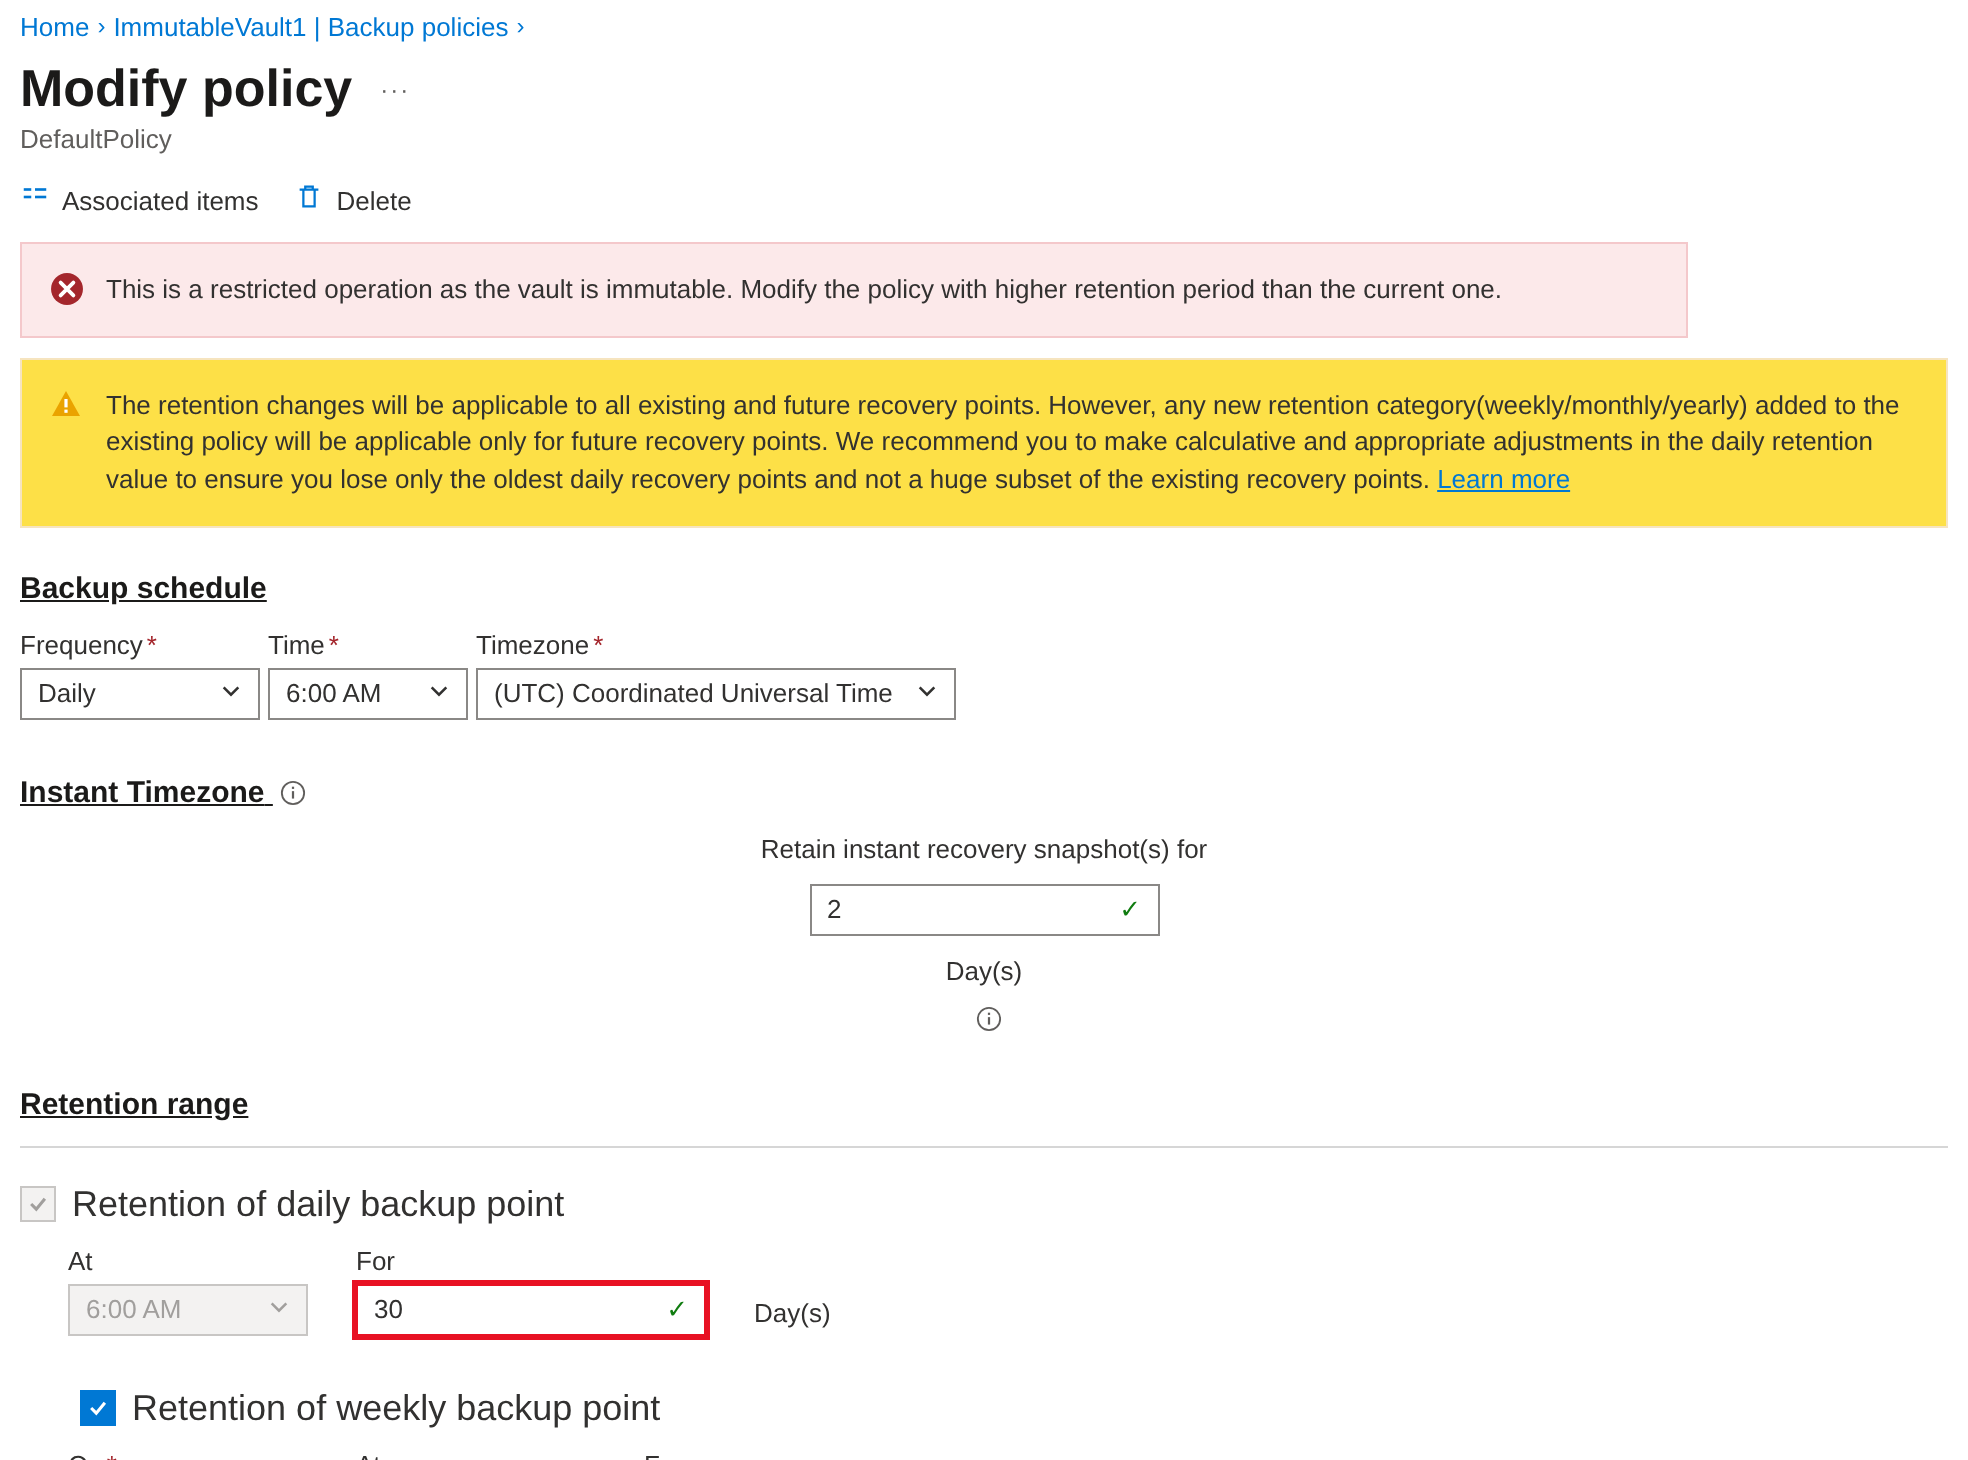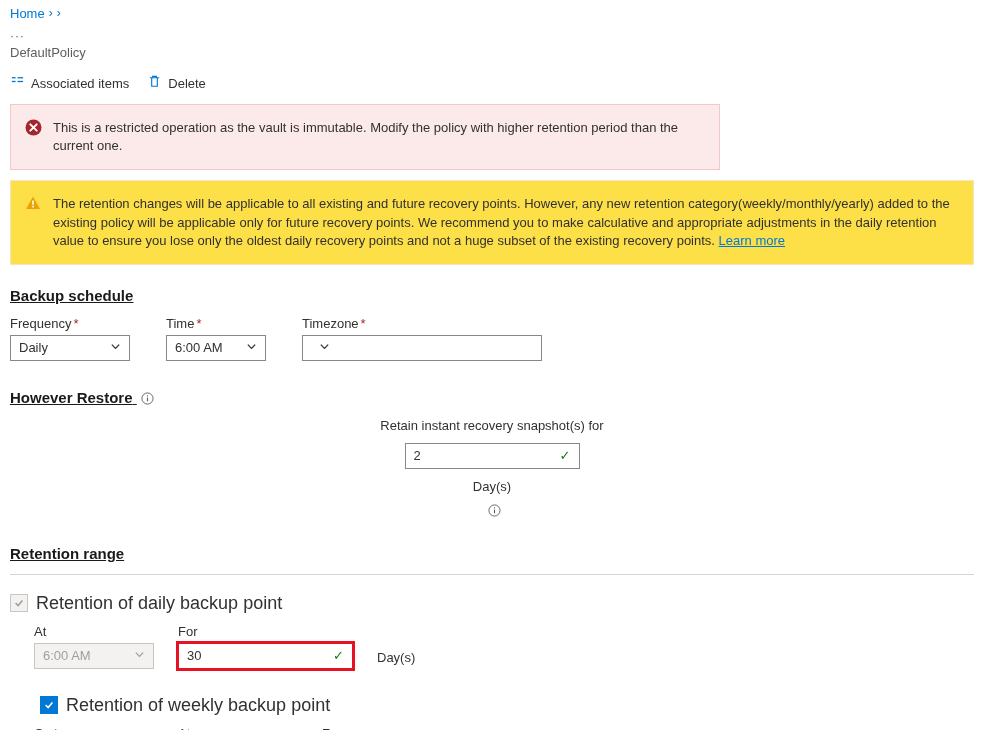--- a/index.html
+++ b/index.html
@@ -29,21 +29,21 @@
   .banner .text { flex: 1; }
   .banner-error { background: #fce9ea; border-color: #f4c8cb; }
   .banner-warn  { background: #fde047; border-color: #f6e4bf; }
   .banner a { color: #0078d4; text-decoration: underline; cursor: pointer; }
 
   
   .section-title { font-size: 15px; font-weight: 600; margin-top: 22px; margin-bottom: 12px; color: #1b1a19; text-decoration: underline; }
   .hr { border-top: 1px solid #d6d6d6; margin-top: 6px; }
 
   
-  .form-row { display: flex; gap: 36px; align-items: flex-end; }
+  .form-row { display: flex; gap: 4px; align-items: flex-end; }
   .field { display: flex; flex-direction: column; }
   .field-label { font-size: 13px; margin-bottom: 4px; color: #323130; }
   .req { color: #a4262c; margin-left: 2px; }
 
   
   .select, .input { height: 26px; border: 1px solid #8a8886; background: #fff; display: flex; align-items: center; padding: 0 8px; font-size: 13px; color: #323130; position: relative; }
   .select { justify-content: space-between; cursor: pointer; }
   .select .chev-d { margin-left: 8px; }
   .input { justify-content: space-between; }
   .input input { border: none; outline: none; font-size: 13px; width: 100%; background: transparent; color: inherit; font-family: inherit; padding: 0; }
@@ -70,24 +70,26 @@
 
   .info-icon { display:inline-flex; vertical-align: middle; margin-left:4px; }
   .info-icon svg { width:13px; height:13px; }
 </style>
 </head>
 <body>
 
 <nav class="breadcrumb">
   <a>Home</a>
   <span class="chev">›</span>
+  <a>ImmutableVault1 | Backup policies</a>
   <span class="chev">›</span>
 </nav>
 
 <div class="title-row">
+  <h1>Modify policy</h1>
   <span class="more-dots">···</span>
 </div>
 <div class="subtitle">DefaultPolicy</div>
 
 <div class="toolbar">
   <div class="tbtn">
     <span>
       <svg viewBox="0 0 16 16" class="icon-blue" stroke-width="1.4">
           <line x1="2" y1="4" x2="6" y2="4"></line>
           <line x1="2" y1="8" x2="6" y2="8"></line>
@@ -100,21 +102,21 @@
   <div class="tbtn">
     <span>
       <svg viewBox="0 0 16 16" class="icon-blue" stroke-width="1.2">
           <path d="M3 4h10M5 4v9h6V4M6 4V2.5h4V4" fill="none"></path>
         </svg>
     </span>
     <span>Delete</span>
   </div>
 </div>
 
-<div class="banner banner-error" style="width:710px;">
+<div class="banner banner-error" style="width:834px;">
   <span class="icon">
     <svg width="17" height="17" viewBox="0 0 16 16">
         <circle cx="8" cy="8" r="7.5" fill="#a4262c"></circle>
         <path d="M5 5l6 6M11 5l-6 6" stroke="#fff" stroke-width="1.8" stroke-linecap="round"></path>
       </svg>
   </span>
   <div class="text">This is a restricted operation as the vault is immutable. Modify the policy with higher retention period than the current one.</div>
 </div>
 
 <div class="banner banner-warn">
@@ -146,29 +148,30 @@
     <div class="select" style="width:100px">
       <span>6:00 AM</span>
       <span class="chev-d"><svg viewBox="0 0 12 12">
             <path d="M2 4l4 4 4-4" fill="none" stroke="#323130" stroke-width="1.4"></path>
           </svg></span>
     </div>
   </div>
   <div class="field">
     <div class="field-label"><span>Timezone</span><span class="req">*</span></div>
     <div class="select" style="width:240px">
+      <span>(UTC) Coordinated Universal Time</span>
       <span class="chev-d"><svg viewBox="0 0 12 12">
             <path d="M2 4l4 4 4-4" fill="none" stroke="#323130" stroke-width="1.4"></path>
           </svg></span>
     </div>
   </div>
 </div>
 
 <div class="section-title" style="margin-top:28px;">
-  <span>However Restore</span>
+  <span>Instant Timezone</span>
   <span class="info-icon">
       <svg viewBox="0 0 14 14">
         <circle cx="7" cy="7" r="6" fill="none" stroke="#605e5c" stroke-width="1"></circle>
         <rect x="6.4" y="6" width="1.2" height="4" fill="#605e5c"></rect>
         <rect x="6.4" y="3.6" width="1.2" height="1.2" fill="#605e5c"></rect>
       </svg>
     </span>
 </div>
 <div class="inline-row">
   <span>Retain instant recovery snapshot(s) for</span>

